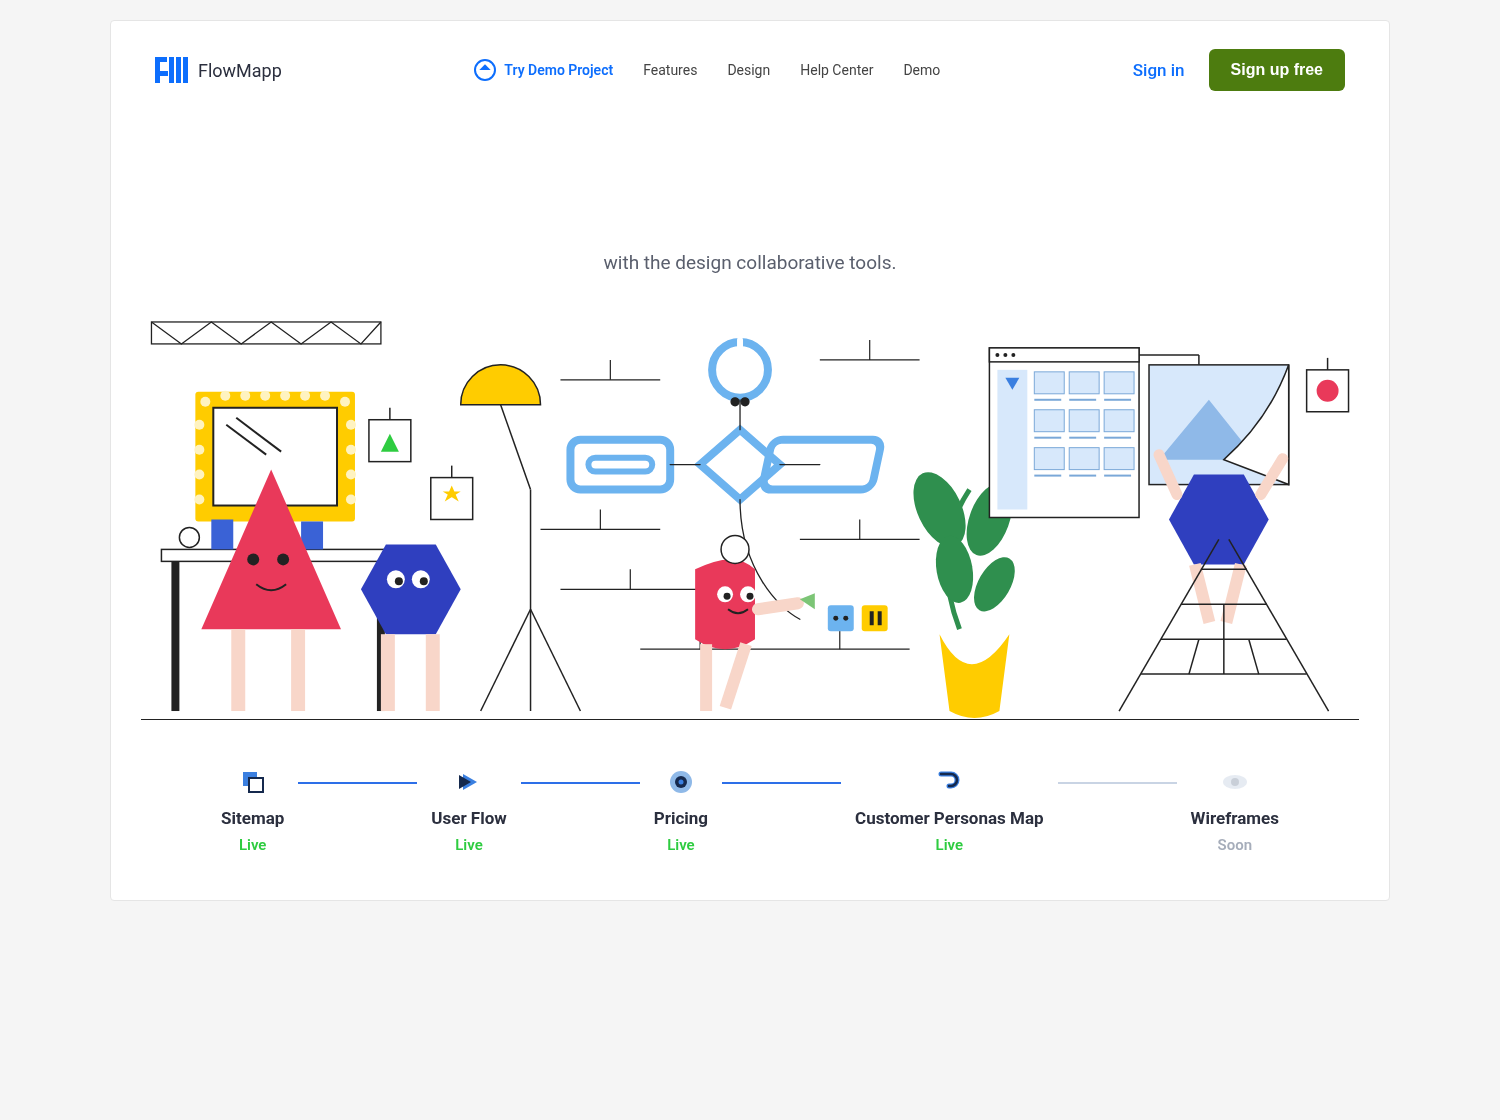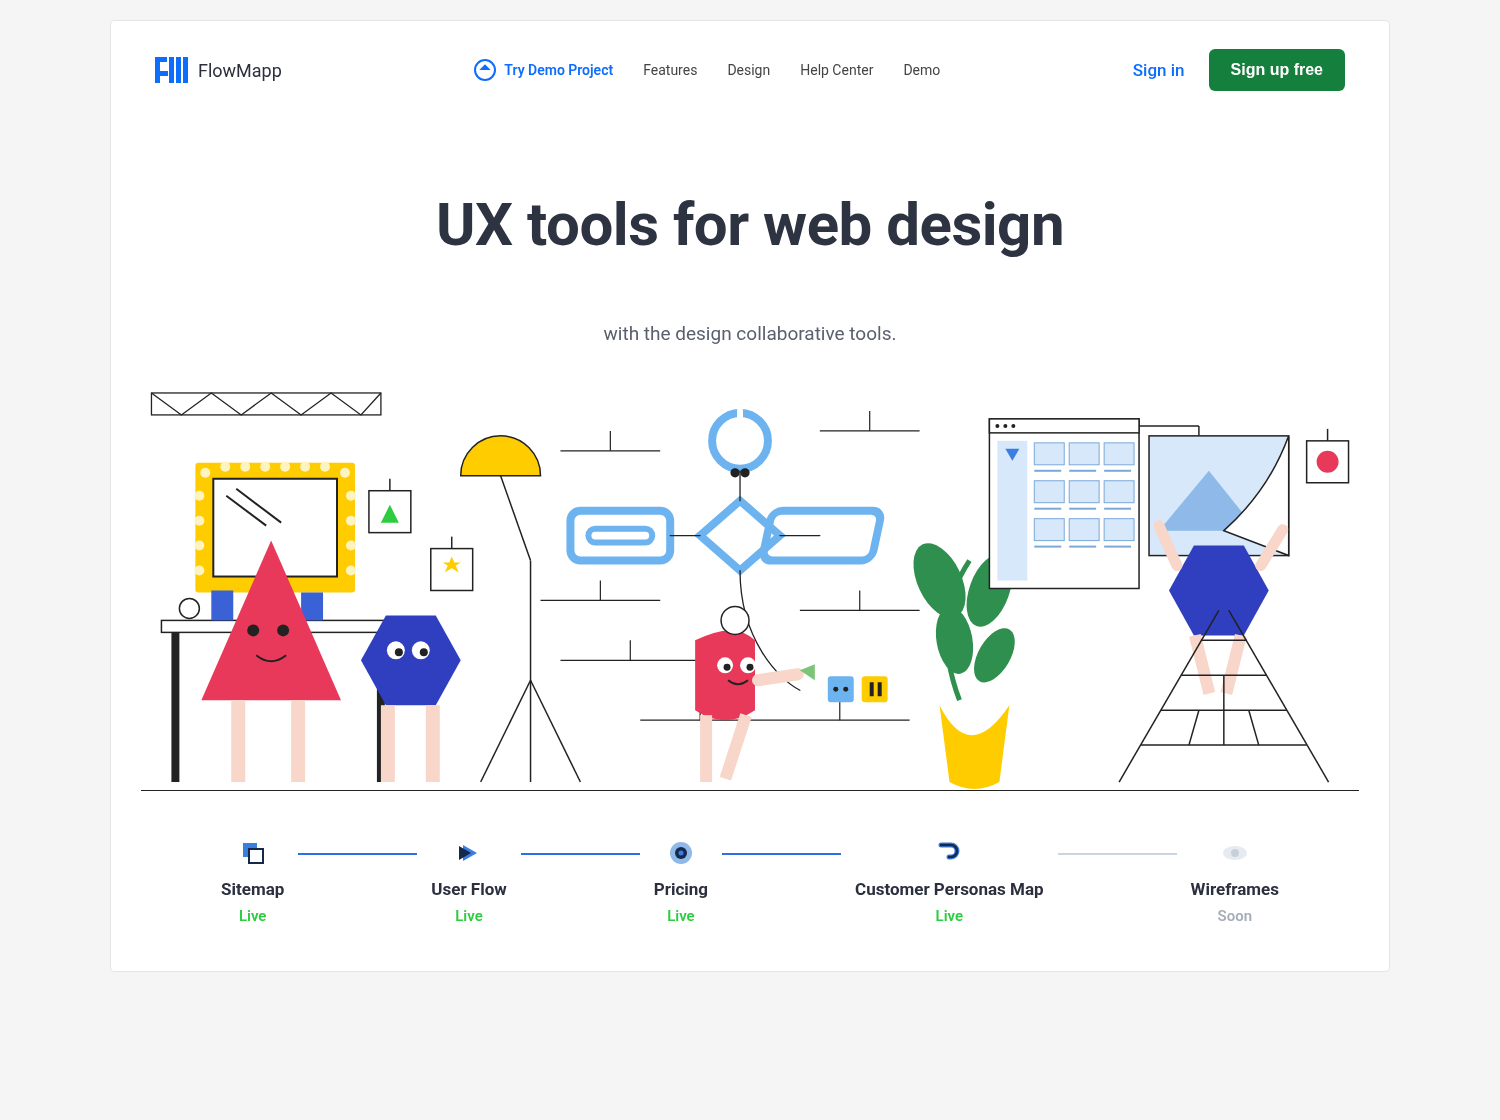--- a/index.html
+++ b/index.html
@@ -46,21 +46,21 @@
     width: 22px; height: 22px; border: 2px solid #0d6efd; border-radius: 50%; position: relative;
   }
   .compass-icon::after{
     content:""; position:absolute; top:50%; left:50%; width:8px; height:8px;
     transform: translate(-50%,-50%) rotate(45deg);
     background: linear-gradient(135deg,#0d6efd 50%, transparent 50%);
   }
   .auth { display: flex; align-items: center; gap: 24px; }
   .signin { color: #0d6efd; font-size: 17px; font-weight: 500; cursor: pointer; text-decoration:none;}
   .signup {
-    background: #15803d; color: #fff; border: none; padding: 12px 22px;
+    background: #4d7c0f; color: #fff; border: none; padding: 12px 22px;
     font-size: 16px; font-weight: 600; border-radius: 6px; cursor: pointer;
   }
   
   .hero { text-align: center; padding: 70px 40px 20px; }
   .hero h1 { font-size: 60px; font-weight: 700; color: #2e3342; letter-spacing: -0.5px; }
   .hero p { margin-top: 26px; font-size: 19px; color: #5a5f6d; line-height: 1.7; }
   
   .illustration {
     height: 410px;
     border-bottom: 1px solid #222;
@@ -132,21 +132,20 @@
       <a>Demo</a>
     </nav>
 
     <div class="auth">
       <a class="signin">Sign in</a>
       <button class="signup">Sign up free</button>
     </div>
   </header>
 
   <section class="hero">
-    <h1>UX tools for web design</h1>
     <p>
       <br>
       <span>with the design collaborative tools.</span>
     </p>
   </section>
 
   <div class="illustration">
     <svg class="illu-svg" viewBox="0 0 1220 410">
 
       <g stroke="#222" stroke-width="1.3" fill="none">

